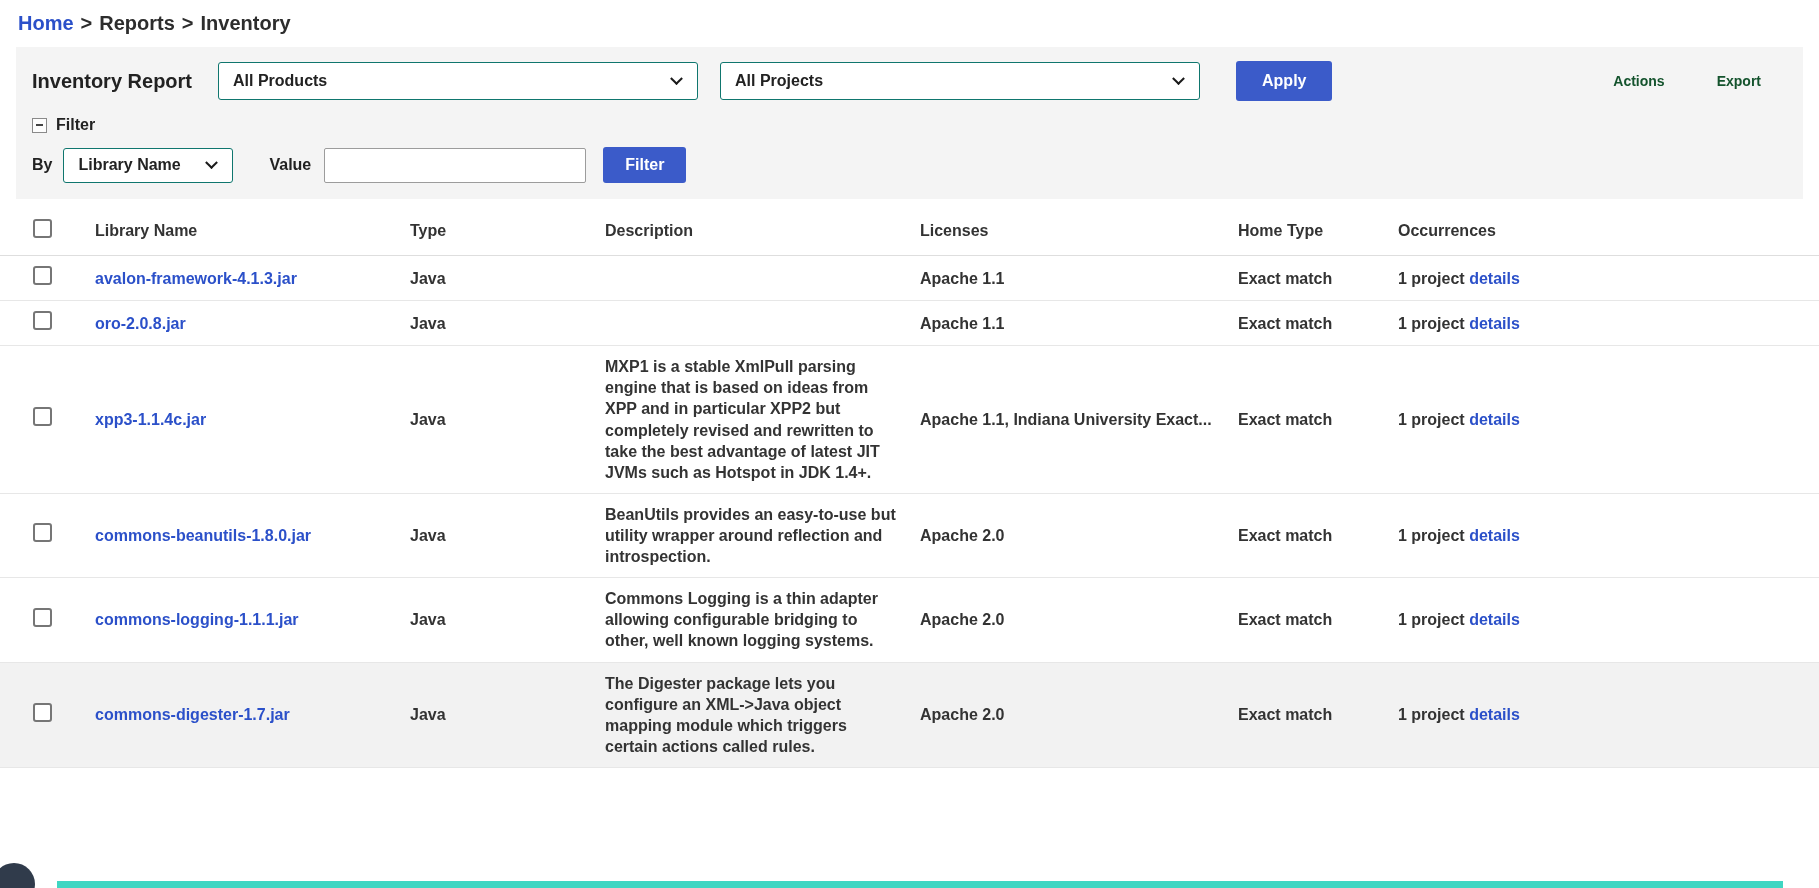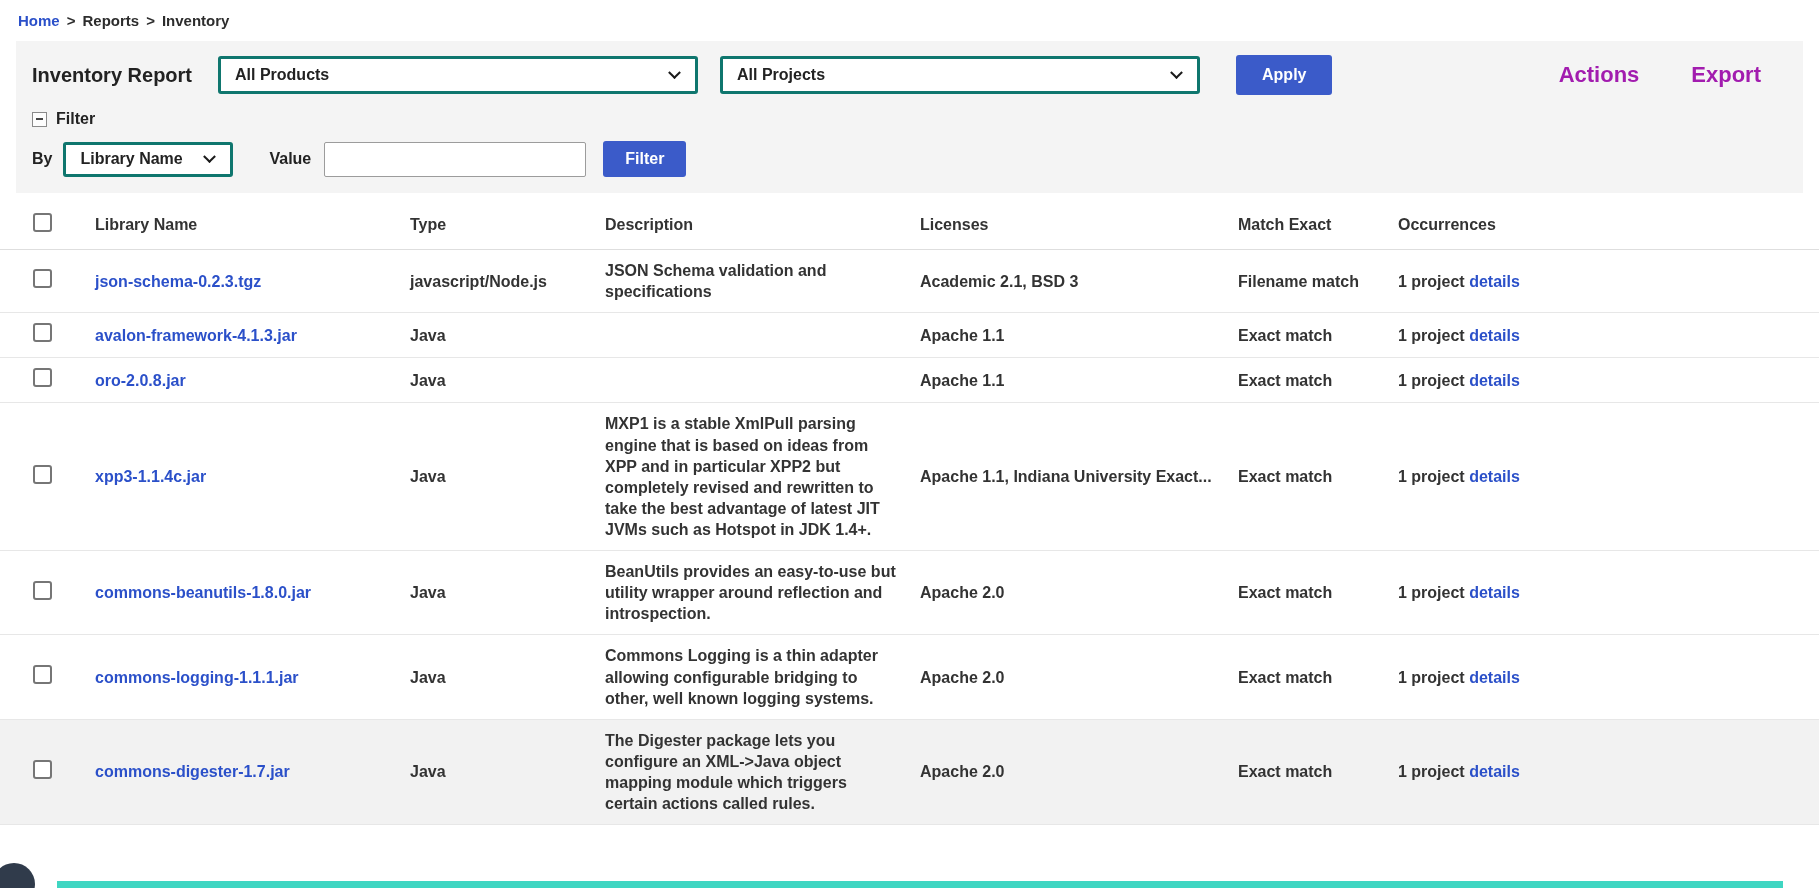--- a/index.html
+++ b/index.html
@@ -8,21 +8,21 @@
     position: relative;
     overflow: hidden;
     background: #ffffff;
     font-family: "Liberation Sans", sans-serif;
     color: #333333;
   }
 
   
   .breadcrumb {
     padding: 12px 0 0 18px;
-    font-size: 15px;
+    font-size: 20px;
     font-weight: 700;
     color: #2d2d2d;
   }
   .breadcrumb a { color: #2b50c9; text-decoration: none; cursor: pointer; }
   .breadcrumb .sep { margin: 0 7px; font-weight: 700; }
 
   
   .panel {
     margin: 12px 16px 0 16px;
     background: #f4f4f4;
@@ -32,21 +32,21 @@
   .page-title {
     font-size: 20px;
     font-weight: 700;
     color: #222;
     margin-right: 26px;
     white-space: nowrap;
   }
 
   .select {
     background: #fff;
-    border: 3px solid #0f766e;
+    border: 1px solid #0f766e;
     border-radius: 3px;
     height: 38px;
     display: flex;
     align-items: center;
     justify-content: space-between;
     padding: 0 16px 0 14px;
     font-size: 16px;
     font-weight: 700;
     color: #222;
     cursor: pointer;
@@ -67,21 +67,21 @@
     border: none;
     border-radius: 3px;
     font-weight: 700;
     font-size: 16px;
     font-family: inherit;
     cursor: pointer;
   }
   .apply-btn { height: 40px; padding: 0 26px; margin-left: 14px; }
 
   .header-links { margin-left: auto; display: flex; gap: 52px; padding-right: 26px; }
-  .header-links a { color: #a21caf; font-size: 22px; font-weight: 700; text-decoration: none; cursor: pointer; }
+  .header-links a { color: #14532d; font-size: 14px; font-weight: 700; text-decoration: none; cursor: pointer; }
 
   .filter-head {
     display: flex; align-items: center; gap: 9px;
     margin-top: 15px;
     font-size: 16px; font-weight: 700; color: #222;
   }
   .collapse-box {
     width: 15px; height: 15px;
     border: 1px solid #8a8a8a;
     background: #fdfdfd;
@@ -215,36 +215,27 @@
     <col style="width:160px">
     <col style="width:421px">
   </colgroup>
   <thead>
     <tr>
       <th class="c-check"><span class="checkbox"></span></th>
       <th>Library Name</th>
       <th>Type</th>
       <th>Description</th>
       <th>Licenses</th>
-      <th>Match Exact</th>
+      <th>Home Type</th>
       <th>Occurrences</th>
     </tr>
   </thead>
   <tbody id="tbody">
       <tr>
         <td class="c-check"><span class="checkbox"></span></td>
-        <td class="c-lib"><a class="link">json-schema-0.2.3.tgz</a></td>
-        <td class="c-type">javascript/Node.js</td>
-        <td class="c-desc">JSON Schema validation and specifications</td>
-        <td class="c-lic">Academic 2.1, BSD 3</td>
-        <td class="c-match">Filename match</td>
-        <td class="c-occ"><span>1 project </span><a class="link">details</a></td>
-      </tr>
-      <tr>
-        <td class="c-check"><span class="checkbox"></span></td>
         <td class="c-lib"><a class="link">avalon-framework-4.1.3.jar</a></td>
         <td class="c-type">Java</td>
         <td class="c-desc"></td>
         <td class="c-lic">Apache 1.1</td>
         <td class="c-match">Exact match</td>
         <td class="c-occ"><span>1 project </span><a class="link">details</a></td>
       </tr>
       <tr>
         <td class="c-check"><span class="checkbox"></span></td>
         <td class="c-lib"><a class="link">oro-2.0.8.jar</a></td>

